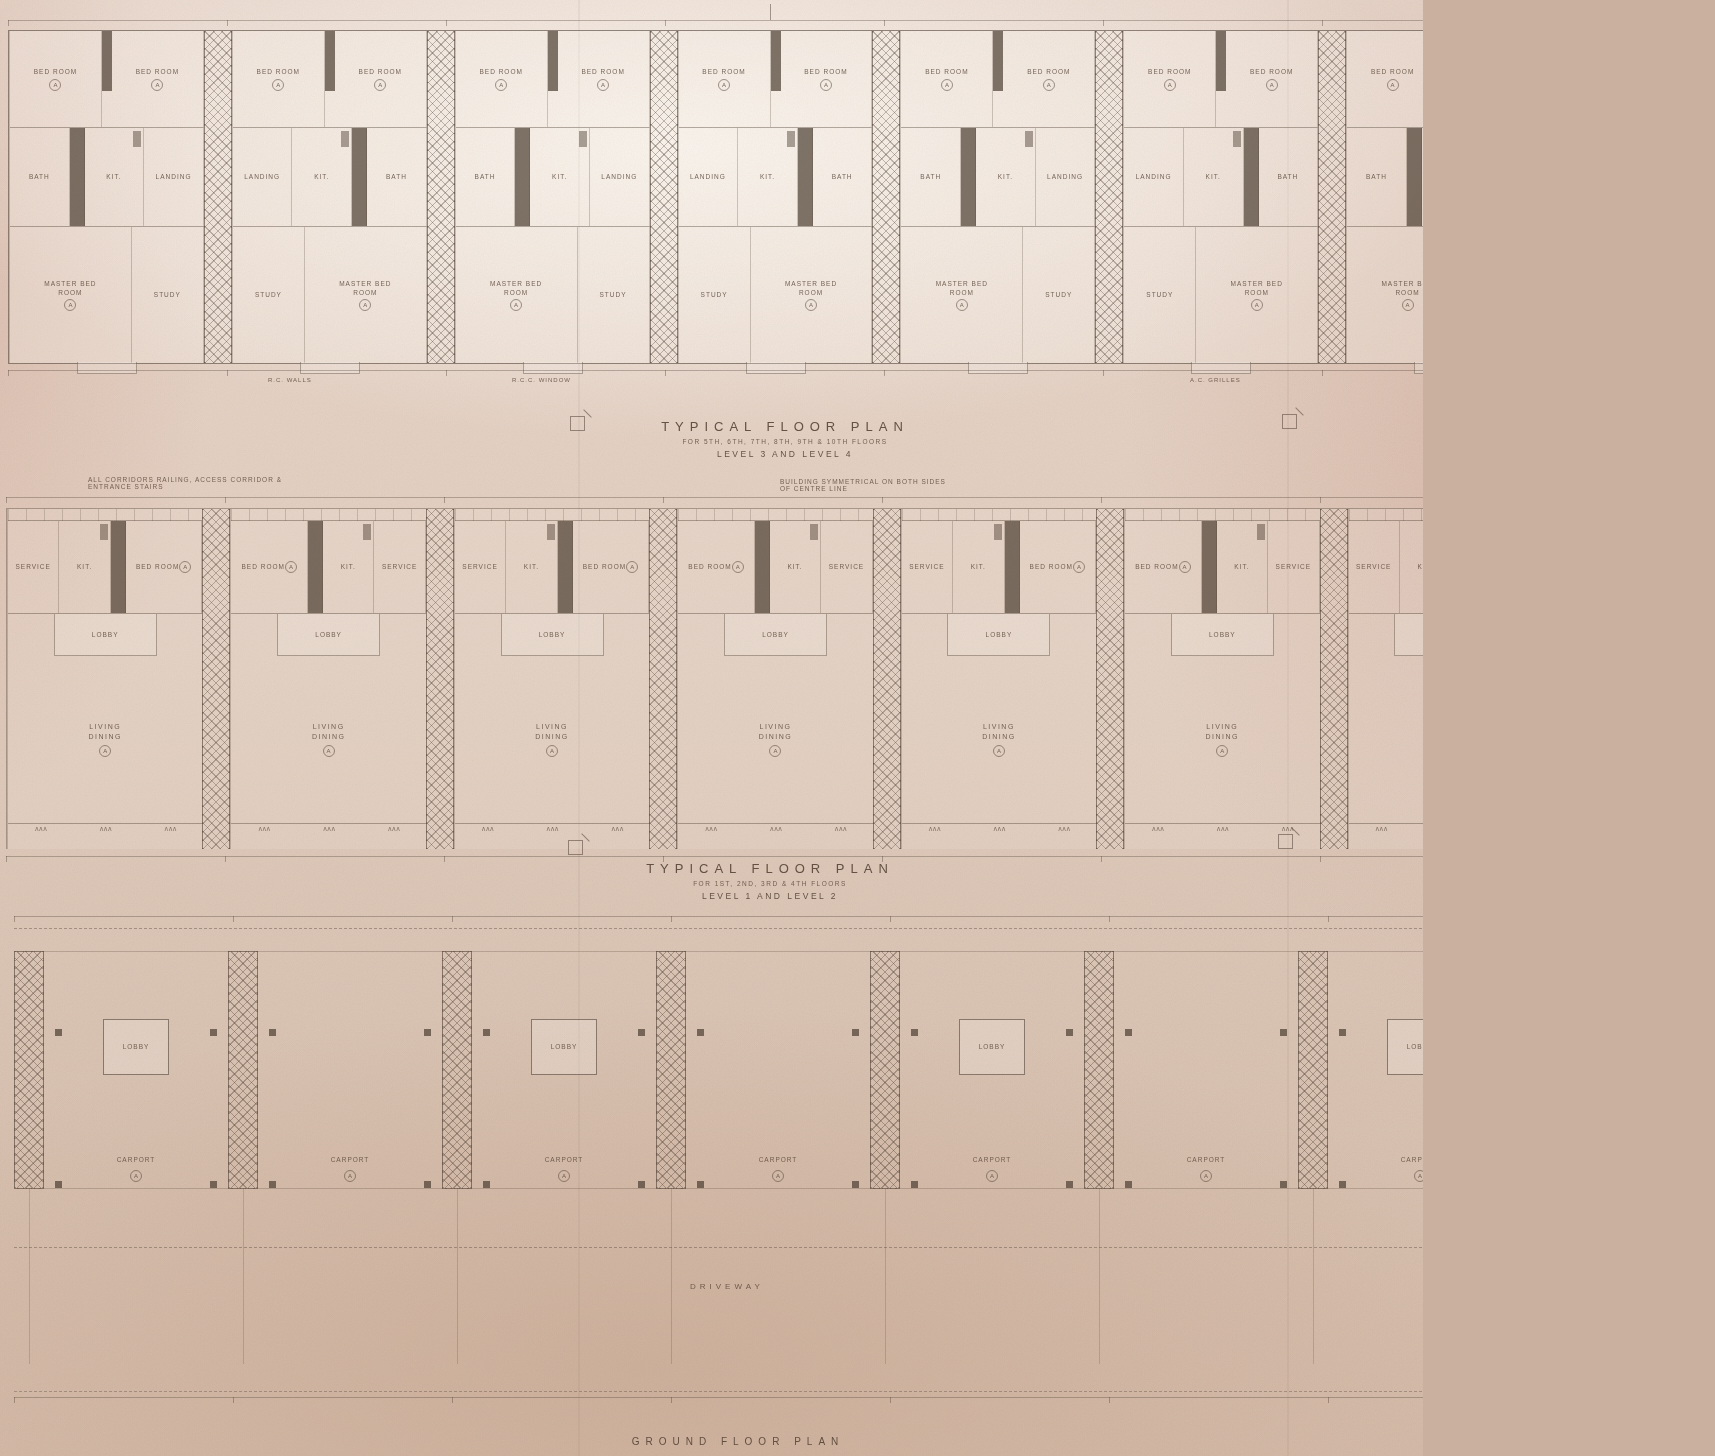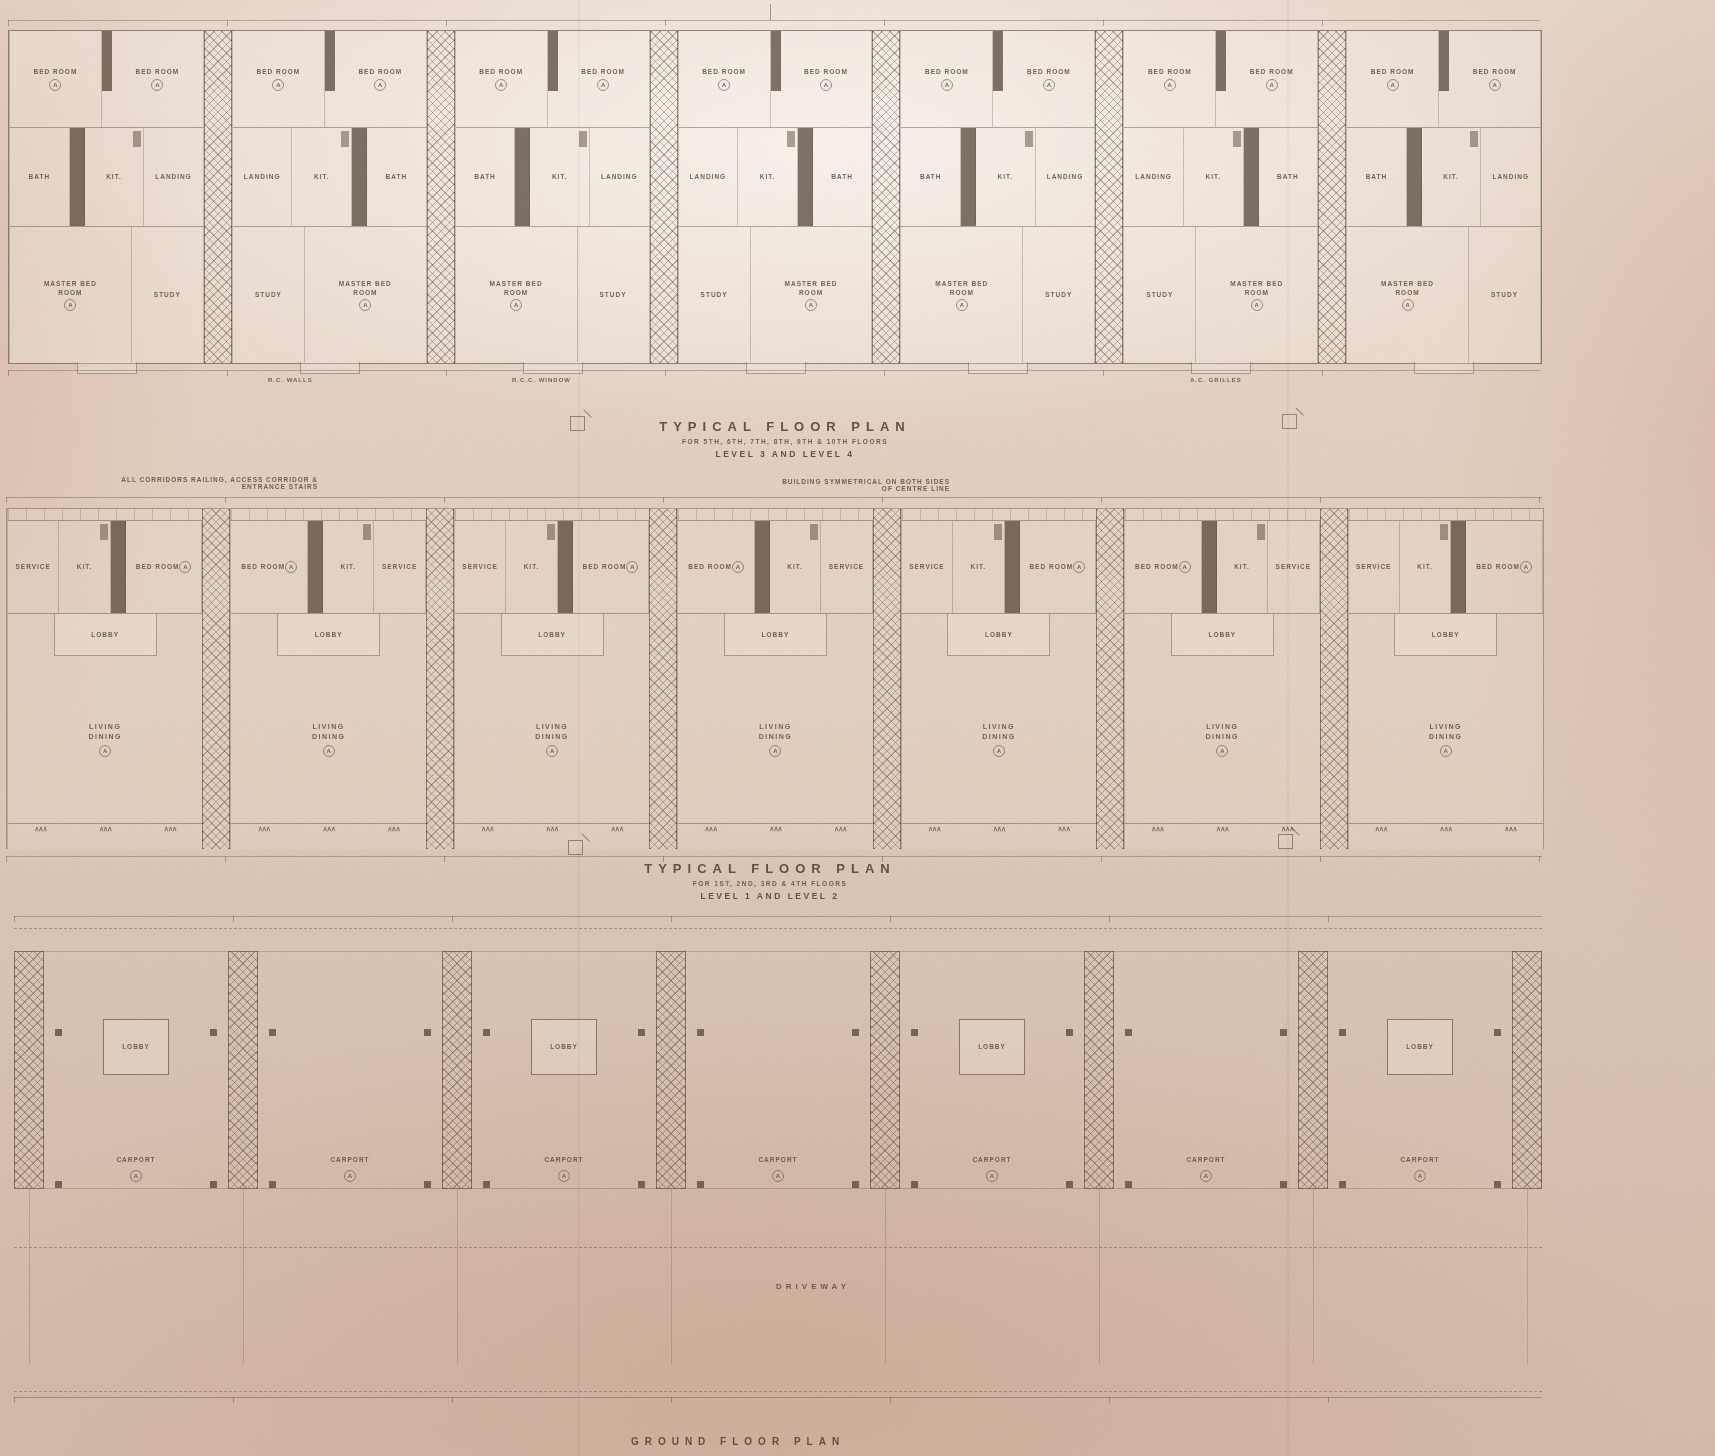--- a/index.html
+++ b/index.html
@@ -5,29 +5,28 @@
   :root{
     --ink: rgba(90,72,58,0.92);
     --label: rgba(96,76,62,0.85);
     --wall: rgba(84,68,56,0.62);
     --wallL: rgba(84,68,56,0.42);
     --wallF: rgba(84,68,56,0.26);
     --dark: rgba(80,66,54,0.72);
   }
   html,body{margin:0;padding:0;background:#c9b09f;}
   .canvas{
-    position:relative;width:1715px;height:1456px;overflow:hidden;
+    position:relative;width:1423px;height:1456px;overflow:hidden;
     font-family:"Liberation Sans", sans-serif;
     background:
       radial-gradient(1100px 420px at 48% 10%, rgba(253,249,243,0.85), rgba(253,249,243,0) 70%),
       radial-gradient(420px 820px at -3% 22%, rgba(214,178,162,0.55), rgba(214,178,162,0) 60%),
       radial-gradient(520px 900px at 103% 30%, rgba(209,172,155,0.5), rgba(209,172,155,0) 65%),
       radial-gradient(1300px 520px at 45% 94%, rgba(198,165,142,0.5), rgba(198,165,142,0) 70%),
       linear-gradient(180deg,#e9d8cd 0%,#e4d0c2 40%,#dbc5b5 70%,#d6bdab 100%);
-    font-weight: bold;
   }
   .grain{position:absolute;left:0;top:0;z-index:6;opacity:.5;mix-blend-mode:multiply;pointer-events:none;}
   .crease{position:absolute;top:0;bottom:0;width:2px;background:rgba(120,95,80,0.07);z-index:1;}
 
   
   .strip{position:absolute;display:flex;align-items:stretch;z-index:2;}
   #strip-upper{left:8px;top:30px;width:1532px;height:332px;border:1px solid var(--wall);background:rgba(252,248,242,0.30);}
   #strip-mid{left:6px;top:508px;width:1536px;height:340px;border:1px solid var(--wallL);border-bottom:none;background:rgba(250,244,236,0.16);}
   #strip-ground{left:14px;top:928px;width:1528px;height:462px;border-top:1px dashed rgba(84,68,56,0.4);border-bottom:1px dashed rgba(84,68,56,0.35);}
 
@@ -86,21 +85,21 @@
   .t-main{font-size:13px;letter-spacing:6px;}
   .t-sub{font-size:6.5px;letter-spacing:1.5px;margin-top:4px;color:var(--label);}
   .t-level{font-size:8.5px;letter-spacing:2.5px;margin-top:4px;}
   #title-upper{left:615px;top:419px;width:340px;}
   #title-lower{left:600px;top:861px;width:340px;}
   .ground-title{position:absolute;left:608px;top:1436px;width:260px;text-align:center;font-size:10px;letter-spacing:6px;color:var(--ink);z-index:3;}
 
   .note-block{position:absolute;left:1072px;top:447px;width:272px;font-size:6.5px;letter-spacing:0.8px;line-height:1.7;color:var(--label);z-index:3;}
   .note-h{font-size:7.5px;letter-spacing:2px;margin-bottom:2px;}
 
-  .annotation{position:absolute;font-size:6.5px;letter-spacing:1px;color:var(--label);text-align:right;z-index:3;}
+  .annotation{position:absolute;font-size:6.5px;letter-spacing:1px;color:var(--label);text-align:left;z-index:3;}
   #ann-corridor{left:88px;top:476px;width:230px;}
   #ann-symmetry{left:780px;top:478px;width:170px;}
   #ann-driveway{left:690px;top:1282px;width:160px;font-size:8px;letter-spacing:4px;}
 
   .caption{position:absolute;font-size:6px;letter-spacing:1px;color:var(--label);z-index:3;}
   #cap-left{left:268px;top:377px;} #cap-mid{left:512px;top:377px;} #cap-right{left:1190px;top:377px;}
 
   .dimline{position:absolute;height:5px;border-top:1px solid rgba(84,68,56,0.35);z-index:2;
     background:repeating-linear-gradient(90deg, rgba(84,68,56,0.4) 0 1px, transparent 1px 219px);}
   #dl1{left:8px;top:20px;width:1532px;} #dl2{left:8px;top:370px;width:1532px;}

